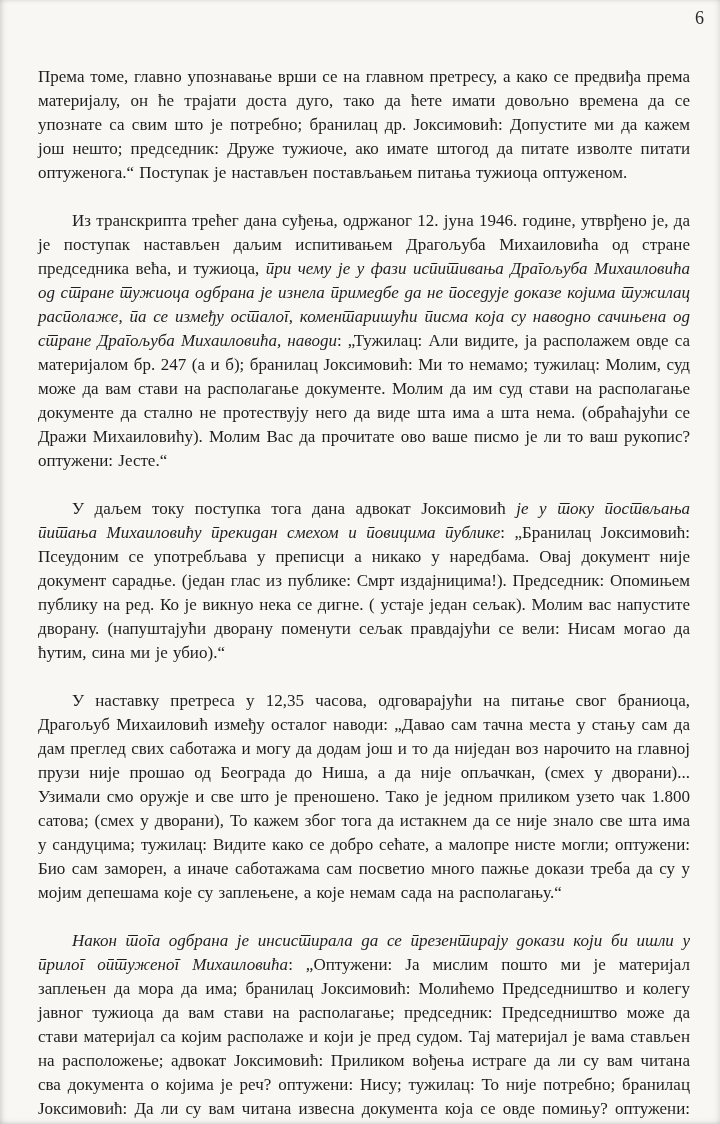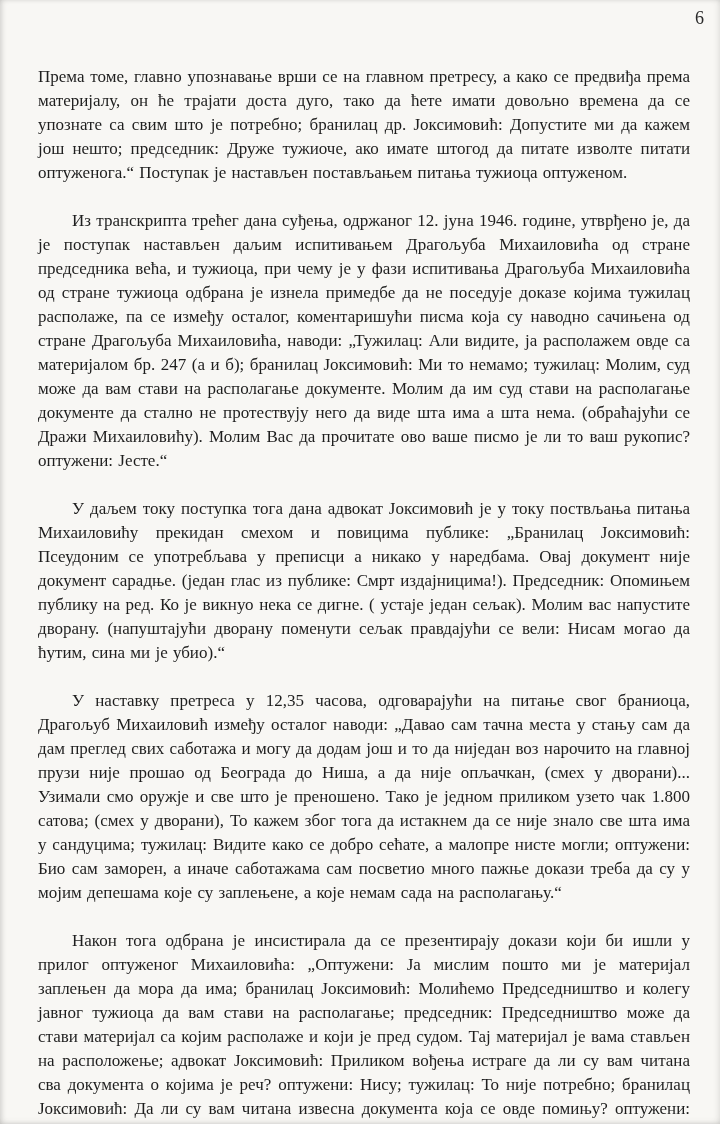--- a/index.html
+++ b/index.html
@@ -37,21 +37,21 @@
     word-spacing: 1px;
   }
   .doc-text p {
     margin: 0 0 24px 0;
     padding: 0;
   }
   .doc-text p.indent {
     text-indent: 34px;
   }
   .seg-regular { font-style: normal; font-weight: normal; }
-  .seg-italic  { }
+  .seg-italic  { font-style: italic; }
   .seg-bold    { font-weight: normal; }
 </style>
 </head>
 <body>
 
 <div class="page">
   <div class="page-number">6</div>
 
   <div class="doc-text">
     <p><span class="seg-regular">Према томе, главно упознавање врши се на главном претресу, а како се предвиђа према материјалу, он ће трајати доста дуго, тако да ћете имати довољно времена да се упознате са свим што је потребно; бранилац др. Јоксимовић: Допустите ми да кажем још нешто; председник: Друже тужиоче, ако имате штогод да питате изволте питати оптуженога.“ Поступак је настављен постављањем питања тужиоца оптуженом.</span></p>

